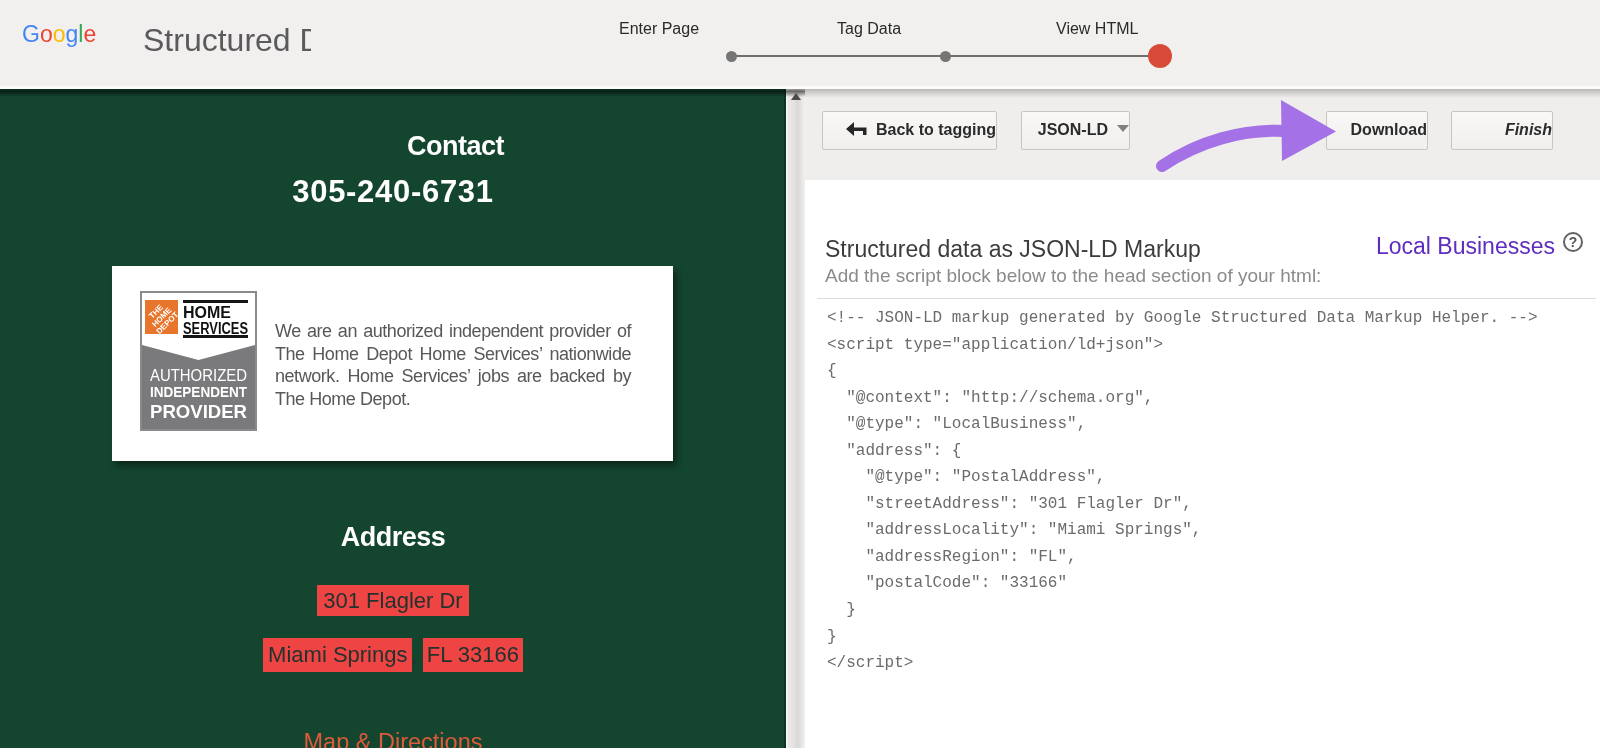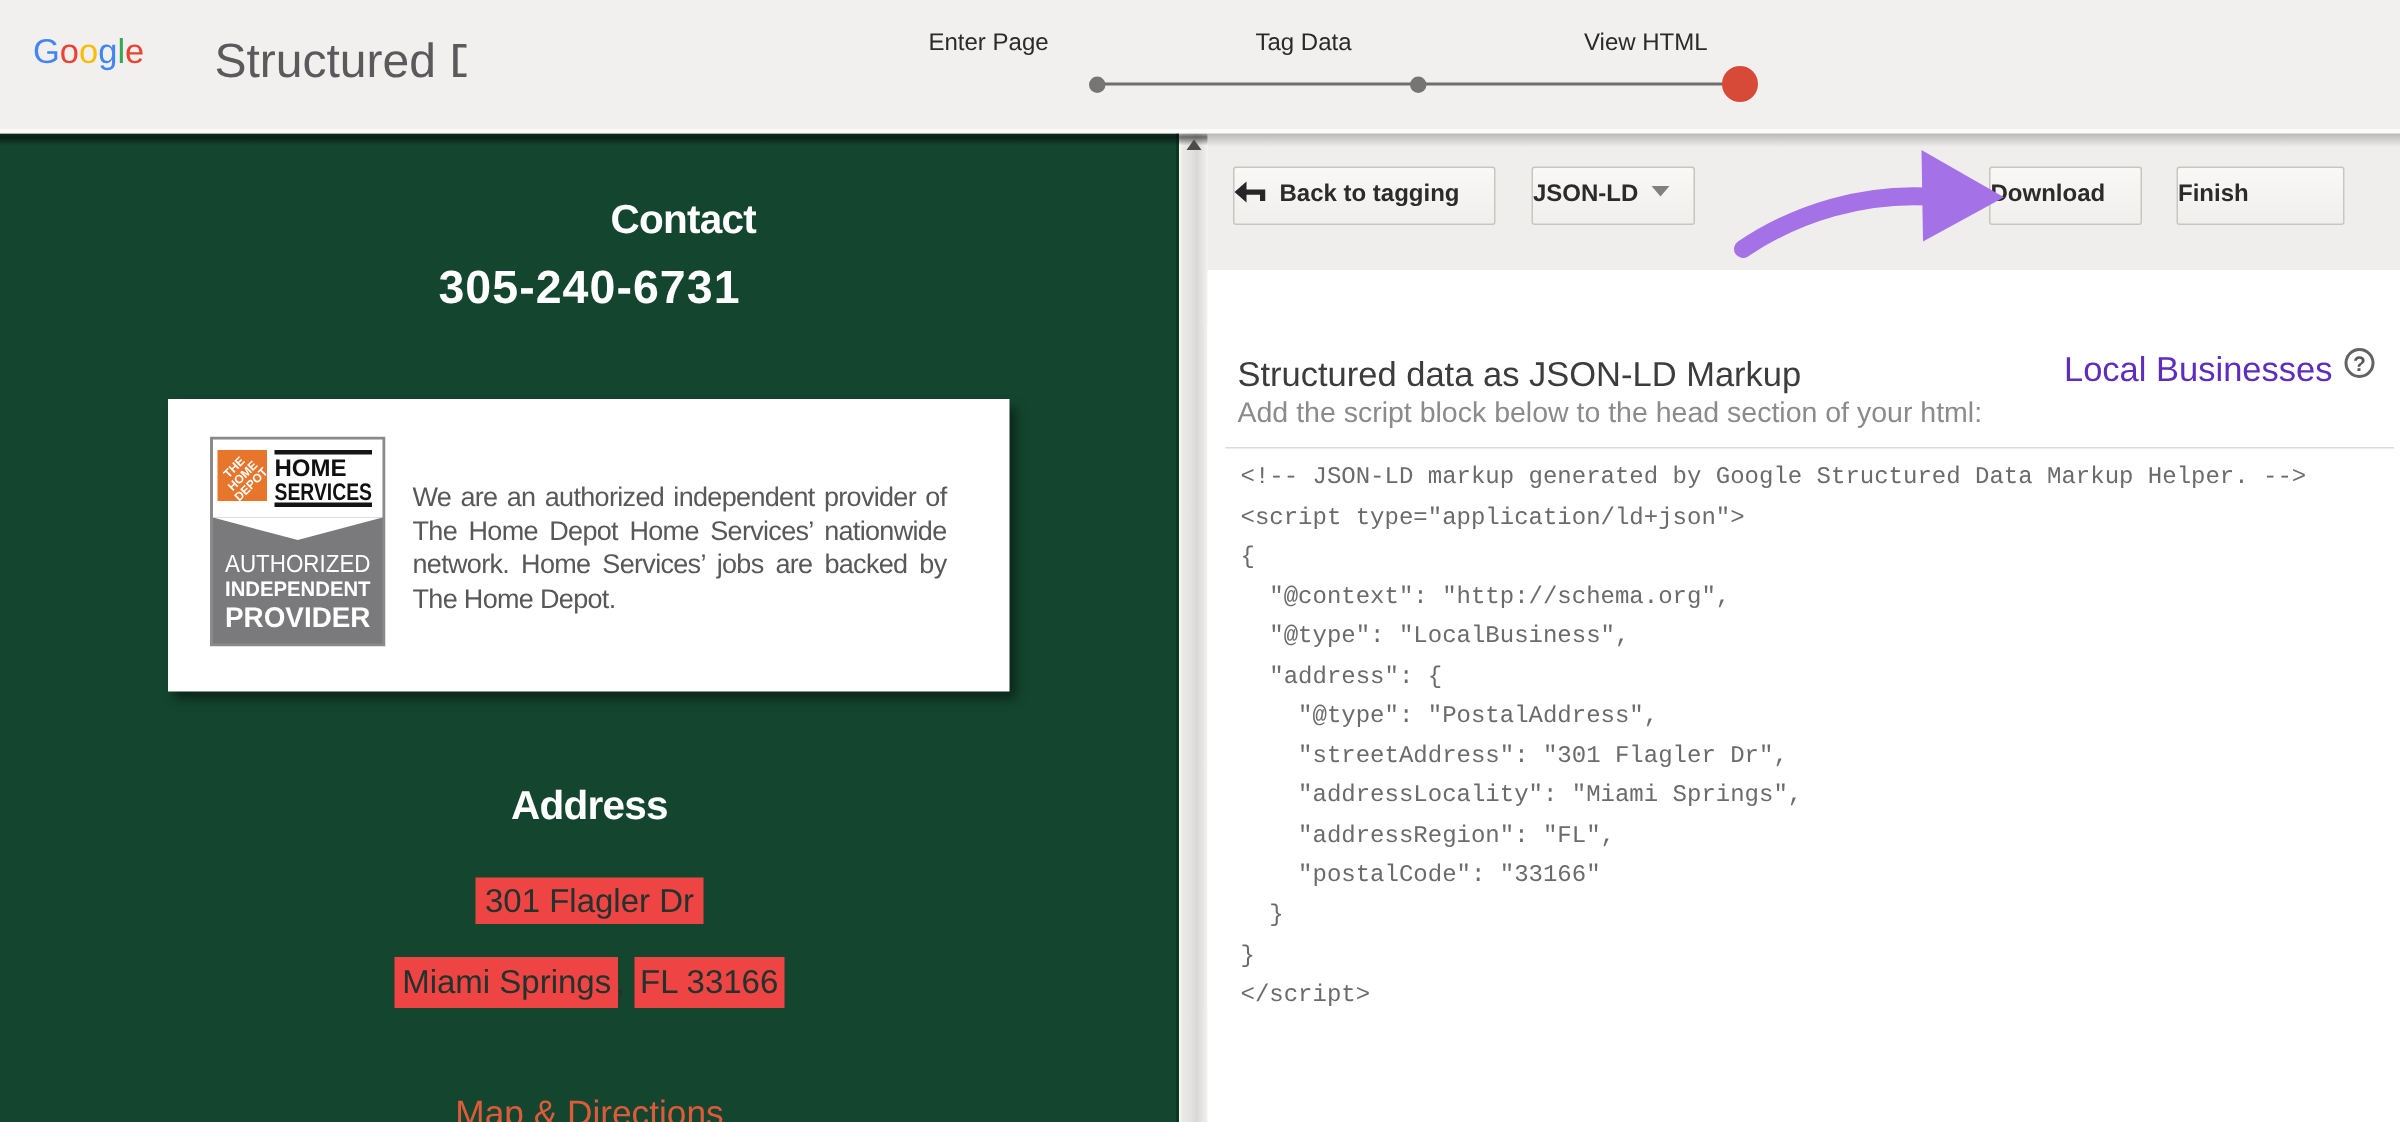--- a/index.html
+++ b/index.html
@@ -39,25 +39,25 @@
   #mapdir { left:0; top:642px; width:786px; text-align:center; font-size:23.5px; line-height:1; color:#dd5a3a; }
 
   
   #sbar { left:786px; top:89px; width:19px; height:659px; background:linear-gradient(to right,#f7fdf9 0%, #eae9e7 12%, #e4e3e1 40%, #d9d8d6 62%, #e6e5e3 82%, #f2f1ef 100%); }
   #sarrow { left:791px; top:93px; width:0; height:0; border-left:5px solid transparent; border-right:5px solid transparent; border-bottom:7px solid #4a4a4a; z-index:7; }
 
   
   #toolbar { left:805px; top:89px; width:795px; height:91px; background:#f0eeec; }
   #content { left:805px; top:180px; width:795px; height:456px; background:#fff;margin-top:36px; }
 
-  .btn { position:absolute; top:22px; height:39px; background:linear-gradient(to bottom,#f9f8f7,#f1efee); border:1px solid #c9c6c2; border-radius:2px; font-size:16px; font-weight:bold; color:#2b2b2b; text-align:left; line-height:36px; }
+  .btn { position:absolute; top:22px; height:39px; background:linear-gradient(to bottom,#f9f8f7,#f1efee); border:1px solid #c9c6c2; border-radius:2px; font-size:16px; font-weight:bold; color:#2b2b2b; text-align:right; line-height:36px; }
   #btnback { left:17px; width:175px; }
   #btnjson { left:216px; width:109px; }
   #btndl { left:521px; width:102px; }
-  #btnfin { left:646px; width:112px; }
+  #btnfin { left:646px; width:102px;font-style:italic; }
   #caret { display:inline-block; width:0; height:0; border-left:6.5px solid transparent; border-right:6.5px solid transparent; border-top:7.5px solid #808080; vertical-align:middle; margin-left:9px; margin-top:-4px; }
 
   
   #h1 { left:20px; top:22px; font-size:23px; color:#3c3c3c; line-height:1; }
   #sub { left:20px; top:50px; font-size:19px; color:#8b8b8b; line-height:1; }
   #lb { left:571px; top:19px; font-size:23px; color:#5e2cbf; line-height:1; }
   #qm { left:758px; top:16px; width:20px; height:20px; border:2px solid #636363; border-radius:50%; color:#575757; font-size:14px; font-weight:bold; text-align:center; line-height:16px; }
   #hrline { left:12px; top:82px; width:779px; height:1px; background:#dcdcdc; }
   #code { left:22px; top:89px; font-family:"Liberation Mono", monospace; font-size:16px; line-height:26.55px; color:#6b6b6b; white-space:pre; }
 </style>

